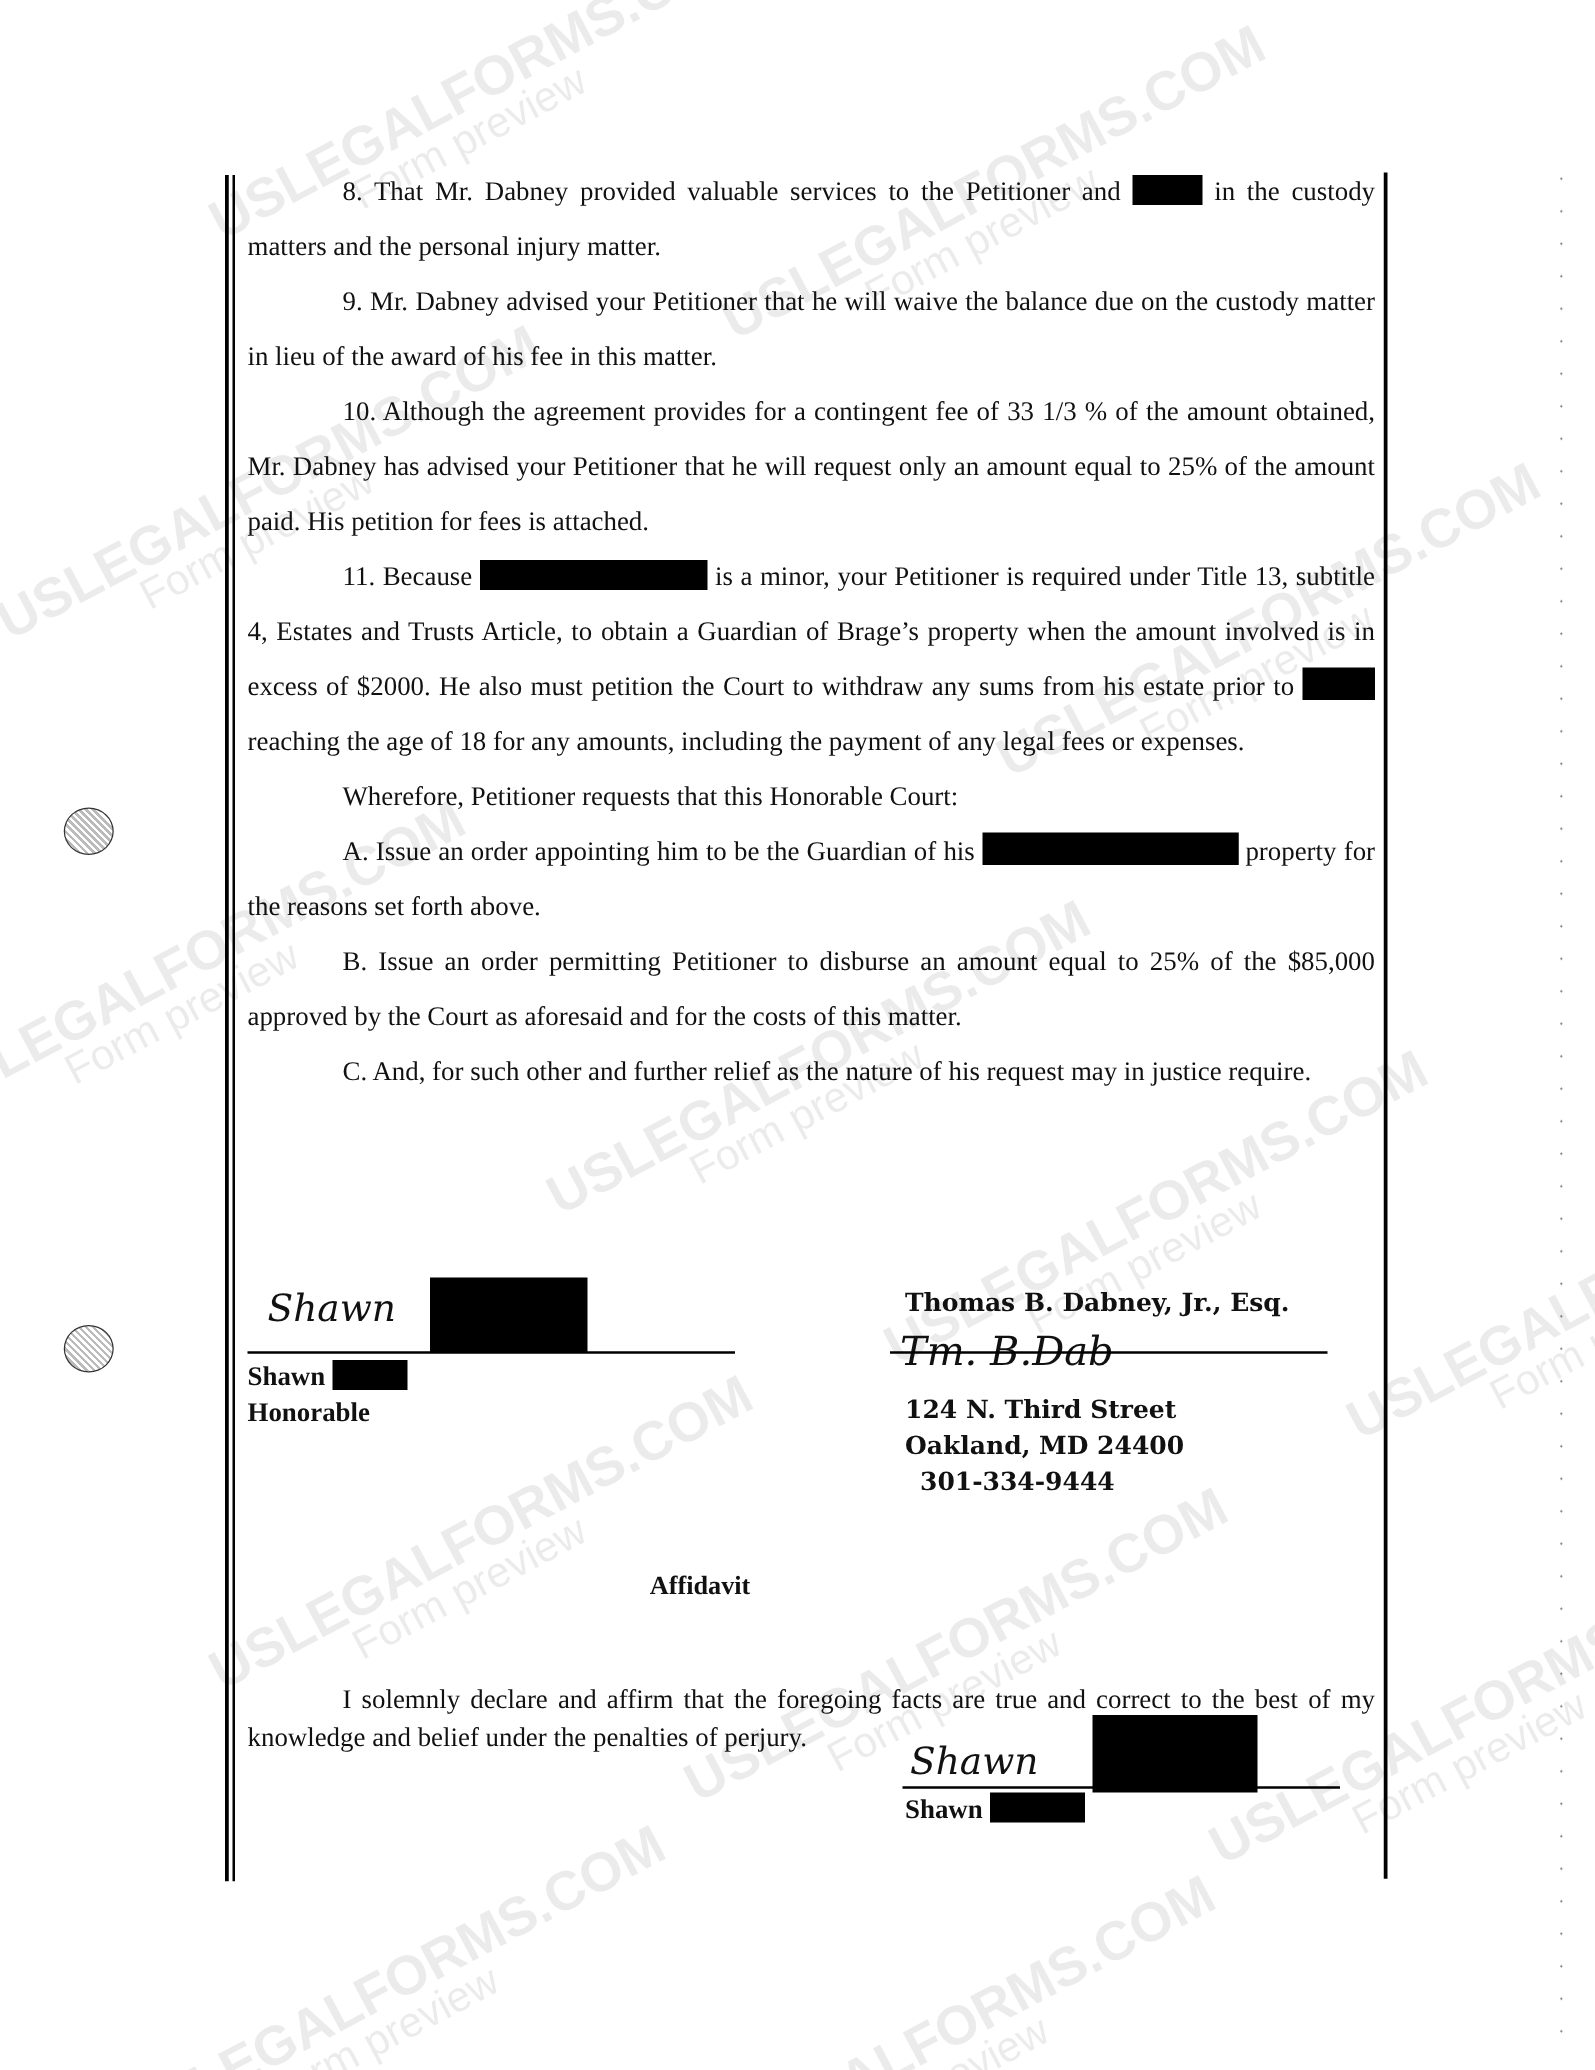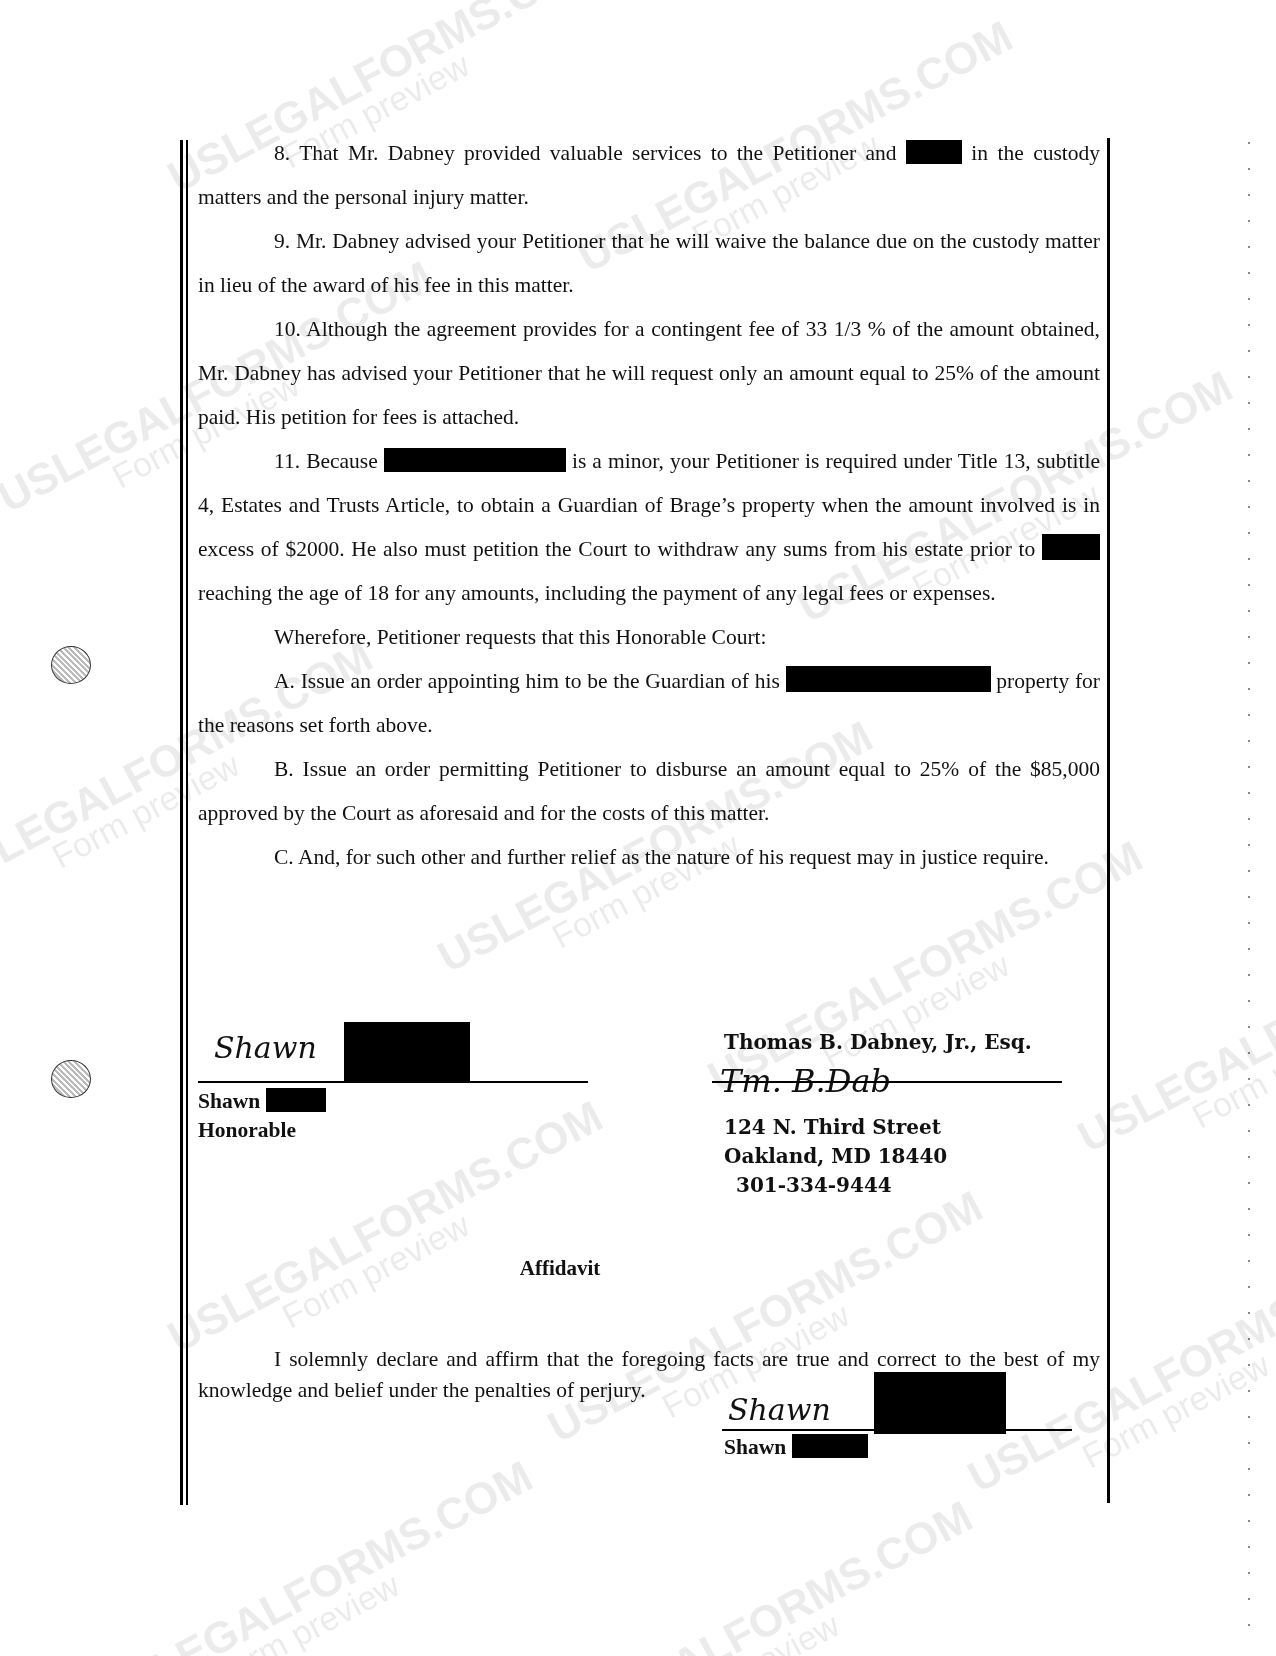--- a/index.html
+++ b/index.html
@@ -77,21 +77,21 @@
   <div class="sig" style="left:214px; top:1030px;">Shawn</div>
   <div class="redact" style="position:absolute; left:344px; top:1022px; width:126px; height:60px;"></div>
   <div class="line" style="left:198px; top:1081px; width:390px;"></div>
   <div class="bold" style="left:198px; top:1087px;"><span>Shawn</span> <span class="redact" style="width:60px;height:24px;"></span></div>
   <div class="bold" style="left:198px; top:1116px;">Honorable</div>
 
   <div class="sig" style="left:720px; top:1020px; font-size:32px;margin-top:42px;">Tm. B.Dab</div>
   <div class="line" style="left:712px; top:1081px; width:350px;"></div>
   <div class="bold" style="left:724px; top:1028px; font-family:'DejaVu Serif', serif; font-size:20px;">Thomas B. Dabney, Jr., Esq.</div>
   <div class="bold" style="left:724px; top:1113px; font-family:'DejaVu Serif', serif; font-size:20px;">124 N. Third Street</div>
-  <div class="bold" style="left:724px; top:1142px; font-family:'DejaVu Serif', serif; font-size:20px;">Oakland, MD 18440</div>
+  <div class="bold" style="left:724px; top:1142px; font-family:'DejaVu Serif', serif; font-size:20px;">Oakland, MD 24400</div>
   <div class="bold" style="left:724px; top:1171px; font-family:'DejaVu Serif', serif; font-size:20px;margin-left:12px;">301-334-9444</div>
 
   <div class="affhead" style="left:-78px;">Affidavit</div>
   <div class="text" style="top:1344px; line-height:31px;">
     <p class="p indent">I solemnly declare and affirm that the foregoing facts are true and correct to the best of my knowledge and belief under the penalties of perjury.</p>
   </div>
   <div class="sig" style="left:728px; top:1392px;">Shawn</div>
   <div class="redact" style="position:absolute; left:874px; top:1372px; width:132px; height:62px;"></div>
   <div class="line" style="left:722px; top:1429px; width:350px;"></div>
   <div class="bold" style="left:724px; top:1433px;"><span>Shawn</span> <span class="redact" style="width:76px;height:24px;"></span></div>

